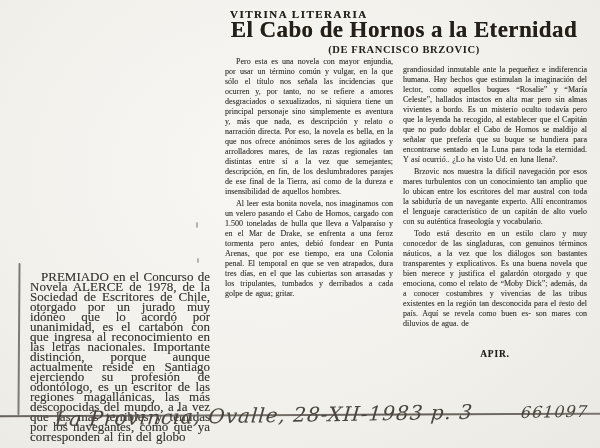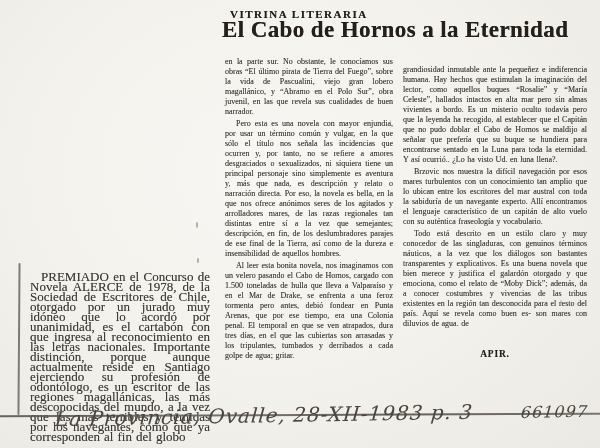--- a/index.html
+++ b/index.html
@@ -14,21 +14,21 @@
     color:var(--ink,#3e3a35);
   }
   .section-label{
     position:absolute;left:230px;top:8px;
     font-size:11px;font-weight:bold;letter-spacing:1.5px;
     color:var(--headline-ink,#242019);
     text-shadow:0 0 .5px rgba(40,35,30,.55);
   }
   .headline{
     position:absolute;left:222px;top:17px;width:364px;
-    font-size:23px;font-weight:bold;letter-spacing:.4px;
+    text-align:center;font-size:23px;font-weight:bold;letter-spacing:.4px;
     color:var(--headline-ink,#242019);
     text-shadow:0 0 .6px rgba(25,22,18,.7);
     white-space:nowrap;
   }
   .byline{
     position:absolute;left:222px;top:44px;width:364px;
     text-align:center;font-size:10.5px;font-weight:bold;letter-spacing:.6px;
     color:var(--headline-ink,#242019);
   }
   .col{
@@ -70,27 +70,27 @@
   .s4{left:390px;top:120px;width:1px;height:3px;opacity:.35;}
   .s5{left:560px;top:300px;width:2px;height:2px;opacity:.3;}
 </style>
 </head>
 <body>
 
 <div class="scan">
 
   <div class="section-label">VITRINA LITERARIA</div>
   <div class="headline">El Cabo de Hornos  a la Eternidad</div>
+  <div class="byline">(DE FRANCISCO BRZOVIC)</div>
 
   <div class="col col-left">
     <p class="indent">PREMIADO en el Concurso de Novela ALERCE de 1978, de la Sociedad de Escritores de Chile, otorgado por un jurado muy idóneo que lo acordó por unanimidad, es el cartabón con que ingresa al reconocimiento en las letras nacionales. Importante distinción, porque aunque actualmente reside en Santiago ejerciendo su profesión de odontólogo, es un escritor de las regiones magallánicas, las más desconocidas del mundo, a la vez que las más terribles y temidas por los navegantes, como que ya corresponden al fin del globo</p>
   </div>
 
   <div class="col col-mid">
-    <p>en la parte sur. No obstante, le conocíamos sus obras “El último pirata de Tierra del Fuego”, sobre la vida de Pascualini, viejo gran lobero magallánico, y “Abramo en el Polo Sur”, obra juvenil, en las que revela sus cualidades de buen narrador.</p>
     <p class="indent">Pero esta es una novela con mayor enjundia, por usar un término común y vulgar, en la que sólo el título nos señala las incidencias que ocurren y, por tanto, no se refiere a amores desgraciados o sexualizados, ni siquiera tiene un principal personaje sino simplemente es aventura y, más que nada, es descripción y relato o narración directa. Por eso, la novela es bella, en la que nos ofrece anónimos seres de los agitados y arrolladores mares, de las razas regionales tan distintas entre sí a la vez que semejantes; descripción, en fin, de los deslumbradores parajes de ese final de la Tierra, así como de la dureza e insensibilidad de aquellos hombres.</p>
     <p class="indent">Al leer esta bonita novela, nos imaginamos con un velero pasando el Cabo de Hornos, cargado con 1.500 toneladas de hulla que lleva a Valparaíso y en el Mar de Drake, se enfrenta a una feroz tormenta pero antes, debió fondear en Punta Arenas, que por ese tiempo, era una Colonia penal. El temporal en que se ven atrapados, dura tres días, en el que las cubiertas son arrasadas y los tripulantes, tumbados y derribados a cada golpe de agua; gritar.</p>
   </div>
 
   <div class="col col-right">
     <p>grandiosidad inmutable ante la pequeñez e indiferencia humana. Hay hechos que estimulan la imaginación del lector, como aquellos buques “Rosalie” y “María Celeste”, hallados intactos en alta mar pero sin almas vivientes a bordo. Es un misterio oculto todavía pero que la leyenda ha recogido, al establecer que el Capitán que no pudo doblar el Cabo de Hornos se maldijo al señalar que prefería que su buque se hundiera para encontrarse sentado en la Luna para toda la eternidad. Y así ocurrió.. ¿Lo ha visto Ud. en luna llena?.</p>
     <p class="indent">Brzovic nos muestra la difícil navegación por esos mares turbulentos con un conocimiento tan amplio que lo ubican entre los escritores del mar austral con toda la sabiduría de un navegante experto. Allí encontramos el lenguaje característico de un capitán de alto vuelo con su auténtica fraseología y vocabulario.</p>
     <p class="indent">Todo está descrito en un estilo claro y muy conocedor de las singladuras, con genuinos términos náuticos, a la vez que los diálogos son bastantes transparentes y explicativos. Es una buena novela que bien merece y justifica el galardón otorgado y que emociona, como el relato de “Moby Dick”; además, da a conocer costumbres y vivencias de las tribus existentes en la región tan desconocida para el resto del país. Aquí se revela como buen es- son mares con diluvios de agua. de</p>
     <div class="signature">APIR.</div>
   </div>

